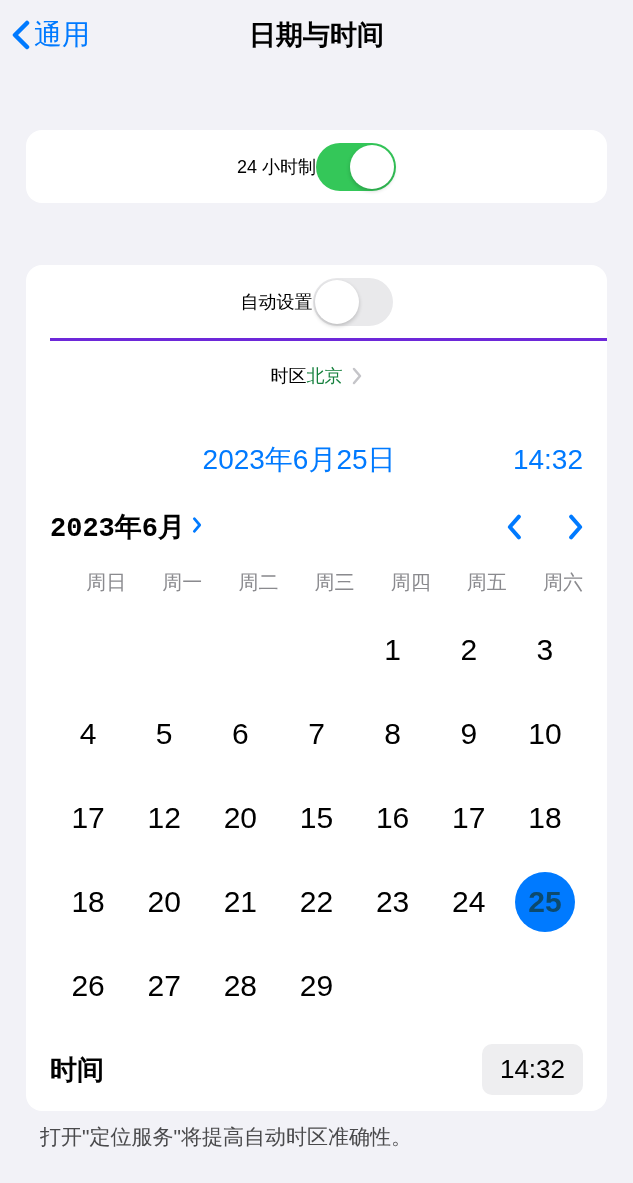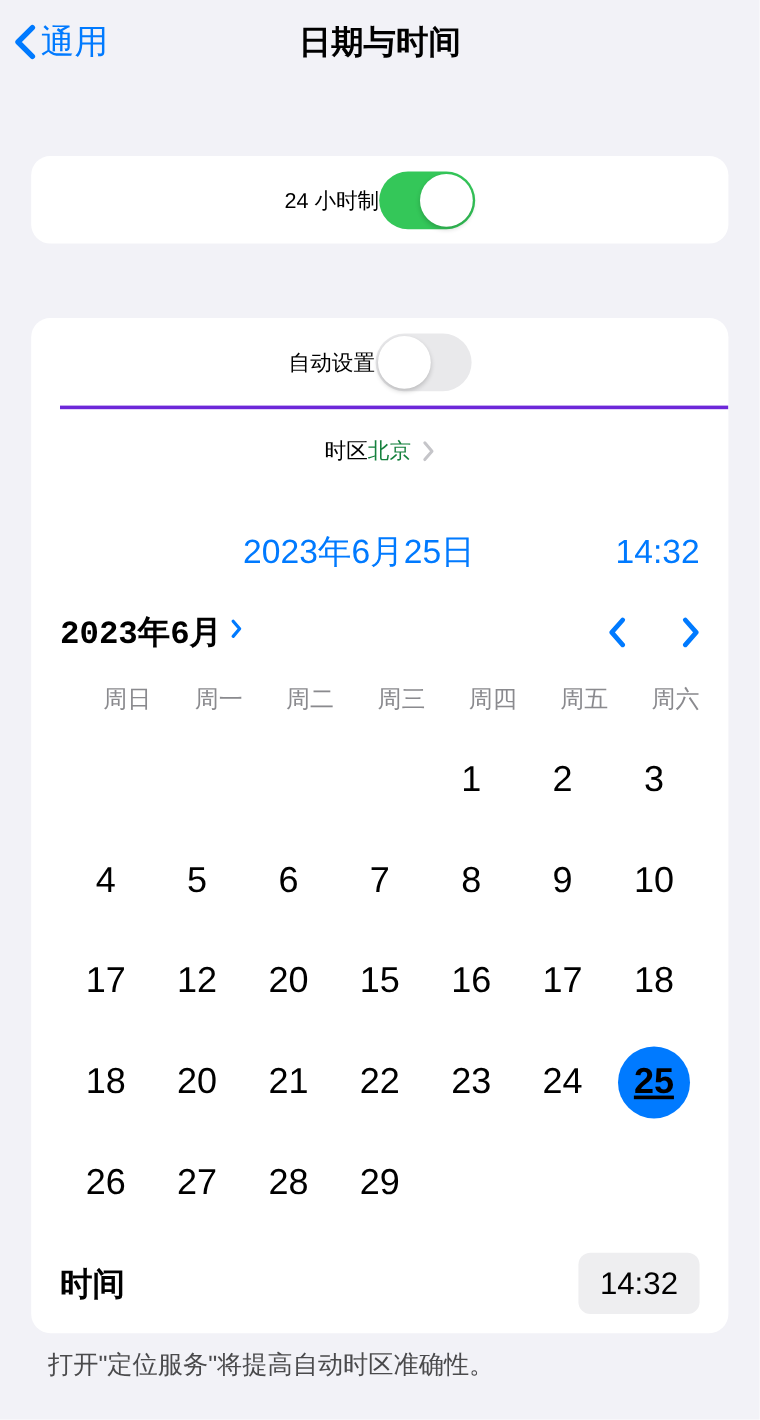--- a/index.html
+++ b/index.html
@@ -122,21 +122,21 @@
       position: relative;
     }
     .day-cell.empty { }
     .day-cell.selected .circle {
       position: absolute;
       width: 60px; height: 60px; border-radius: 50%;
       background: #007aff;
       top: 50%; left: 50%; transform: translate(-50%, -50%);
     }
     .day-cell.selected .num {
-      position: relative; color: #000000; font-weight: 600; text-decoration: underline;
+      position: relative; color: #0c4a6e; font-weight: 600;
     }
     .time-row {
       display: flex;
       align-items: center;
       justify-content: space-between;
       padding: 4px 24px 16px 24px;
       font-size: 27px;
       font-weight: 600;
     }
     .time-pill {

